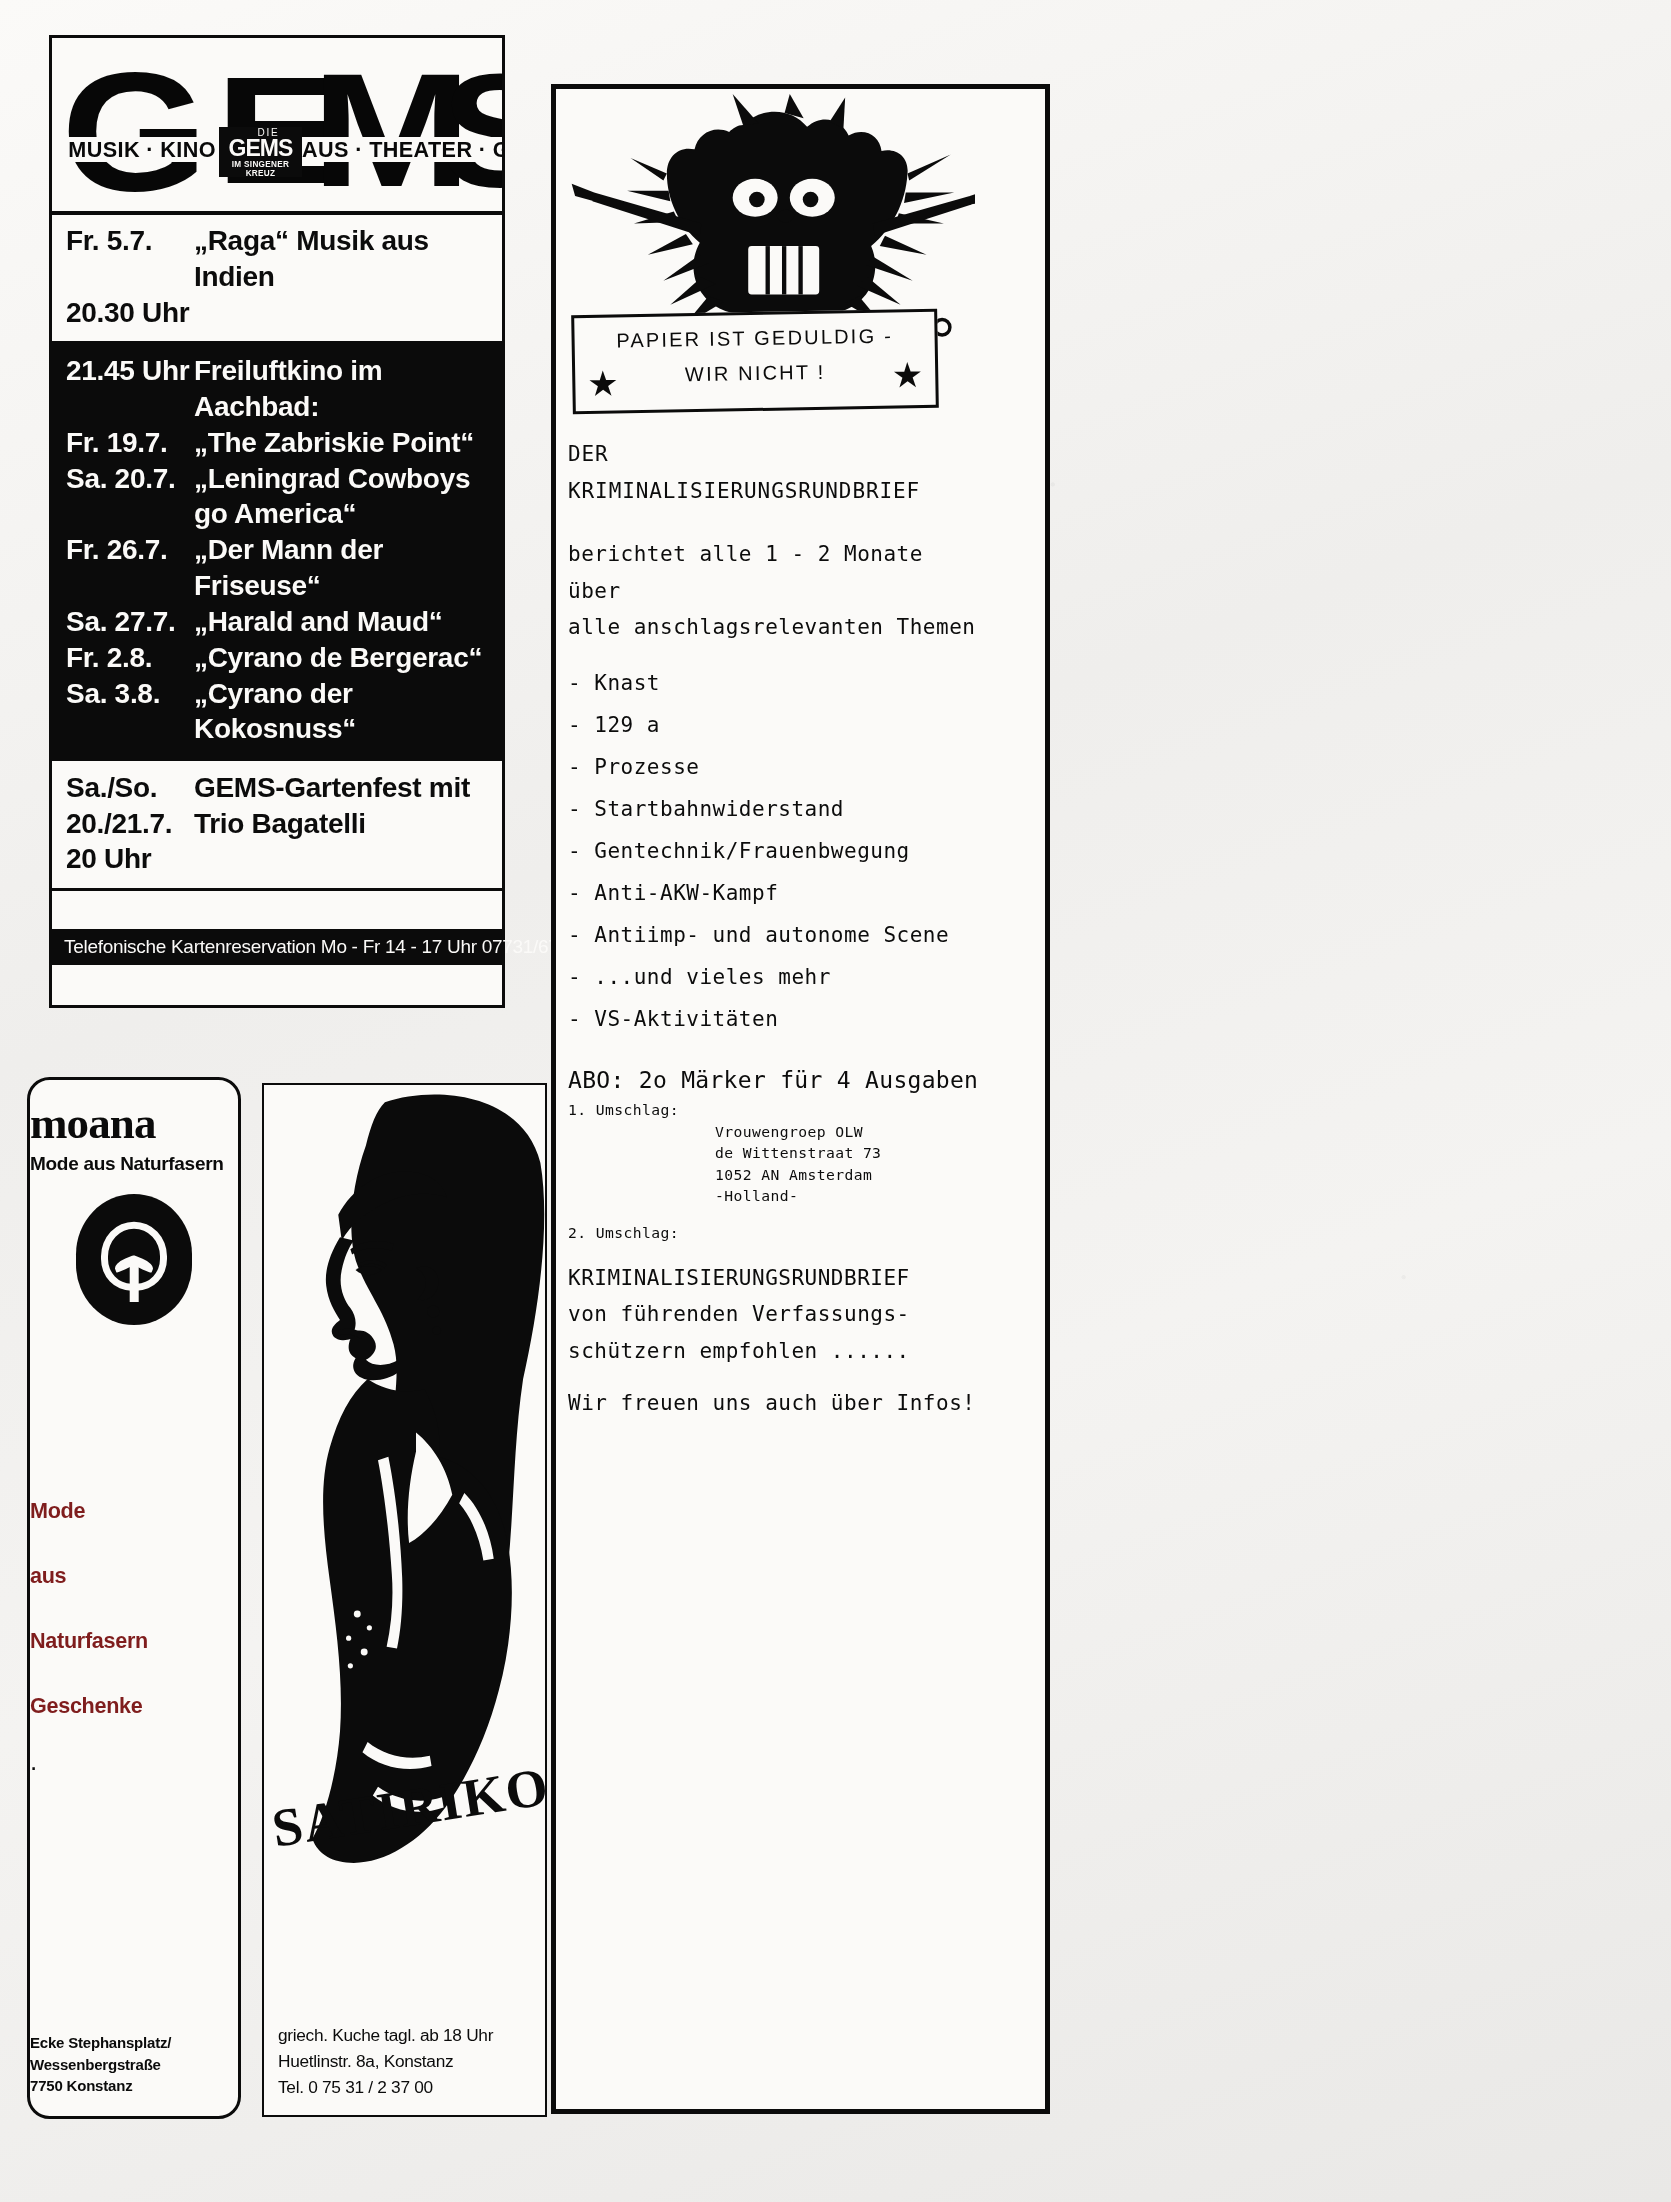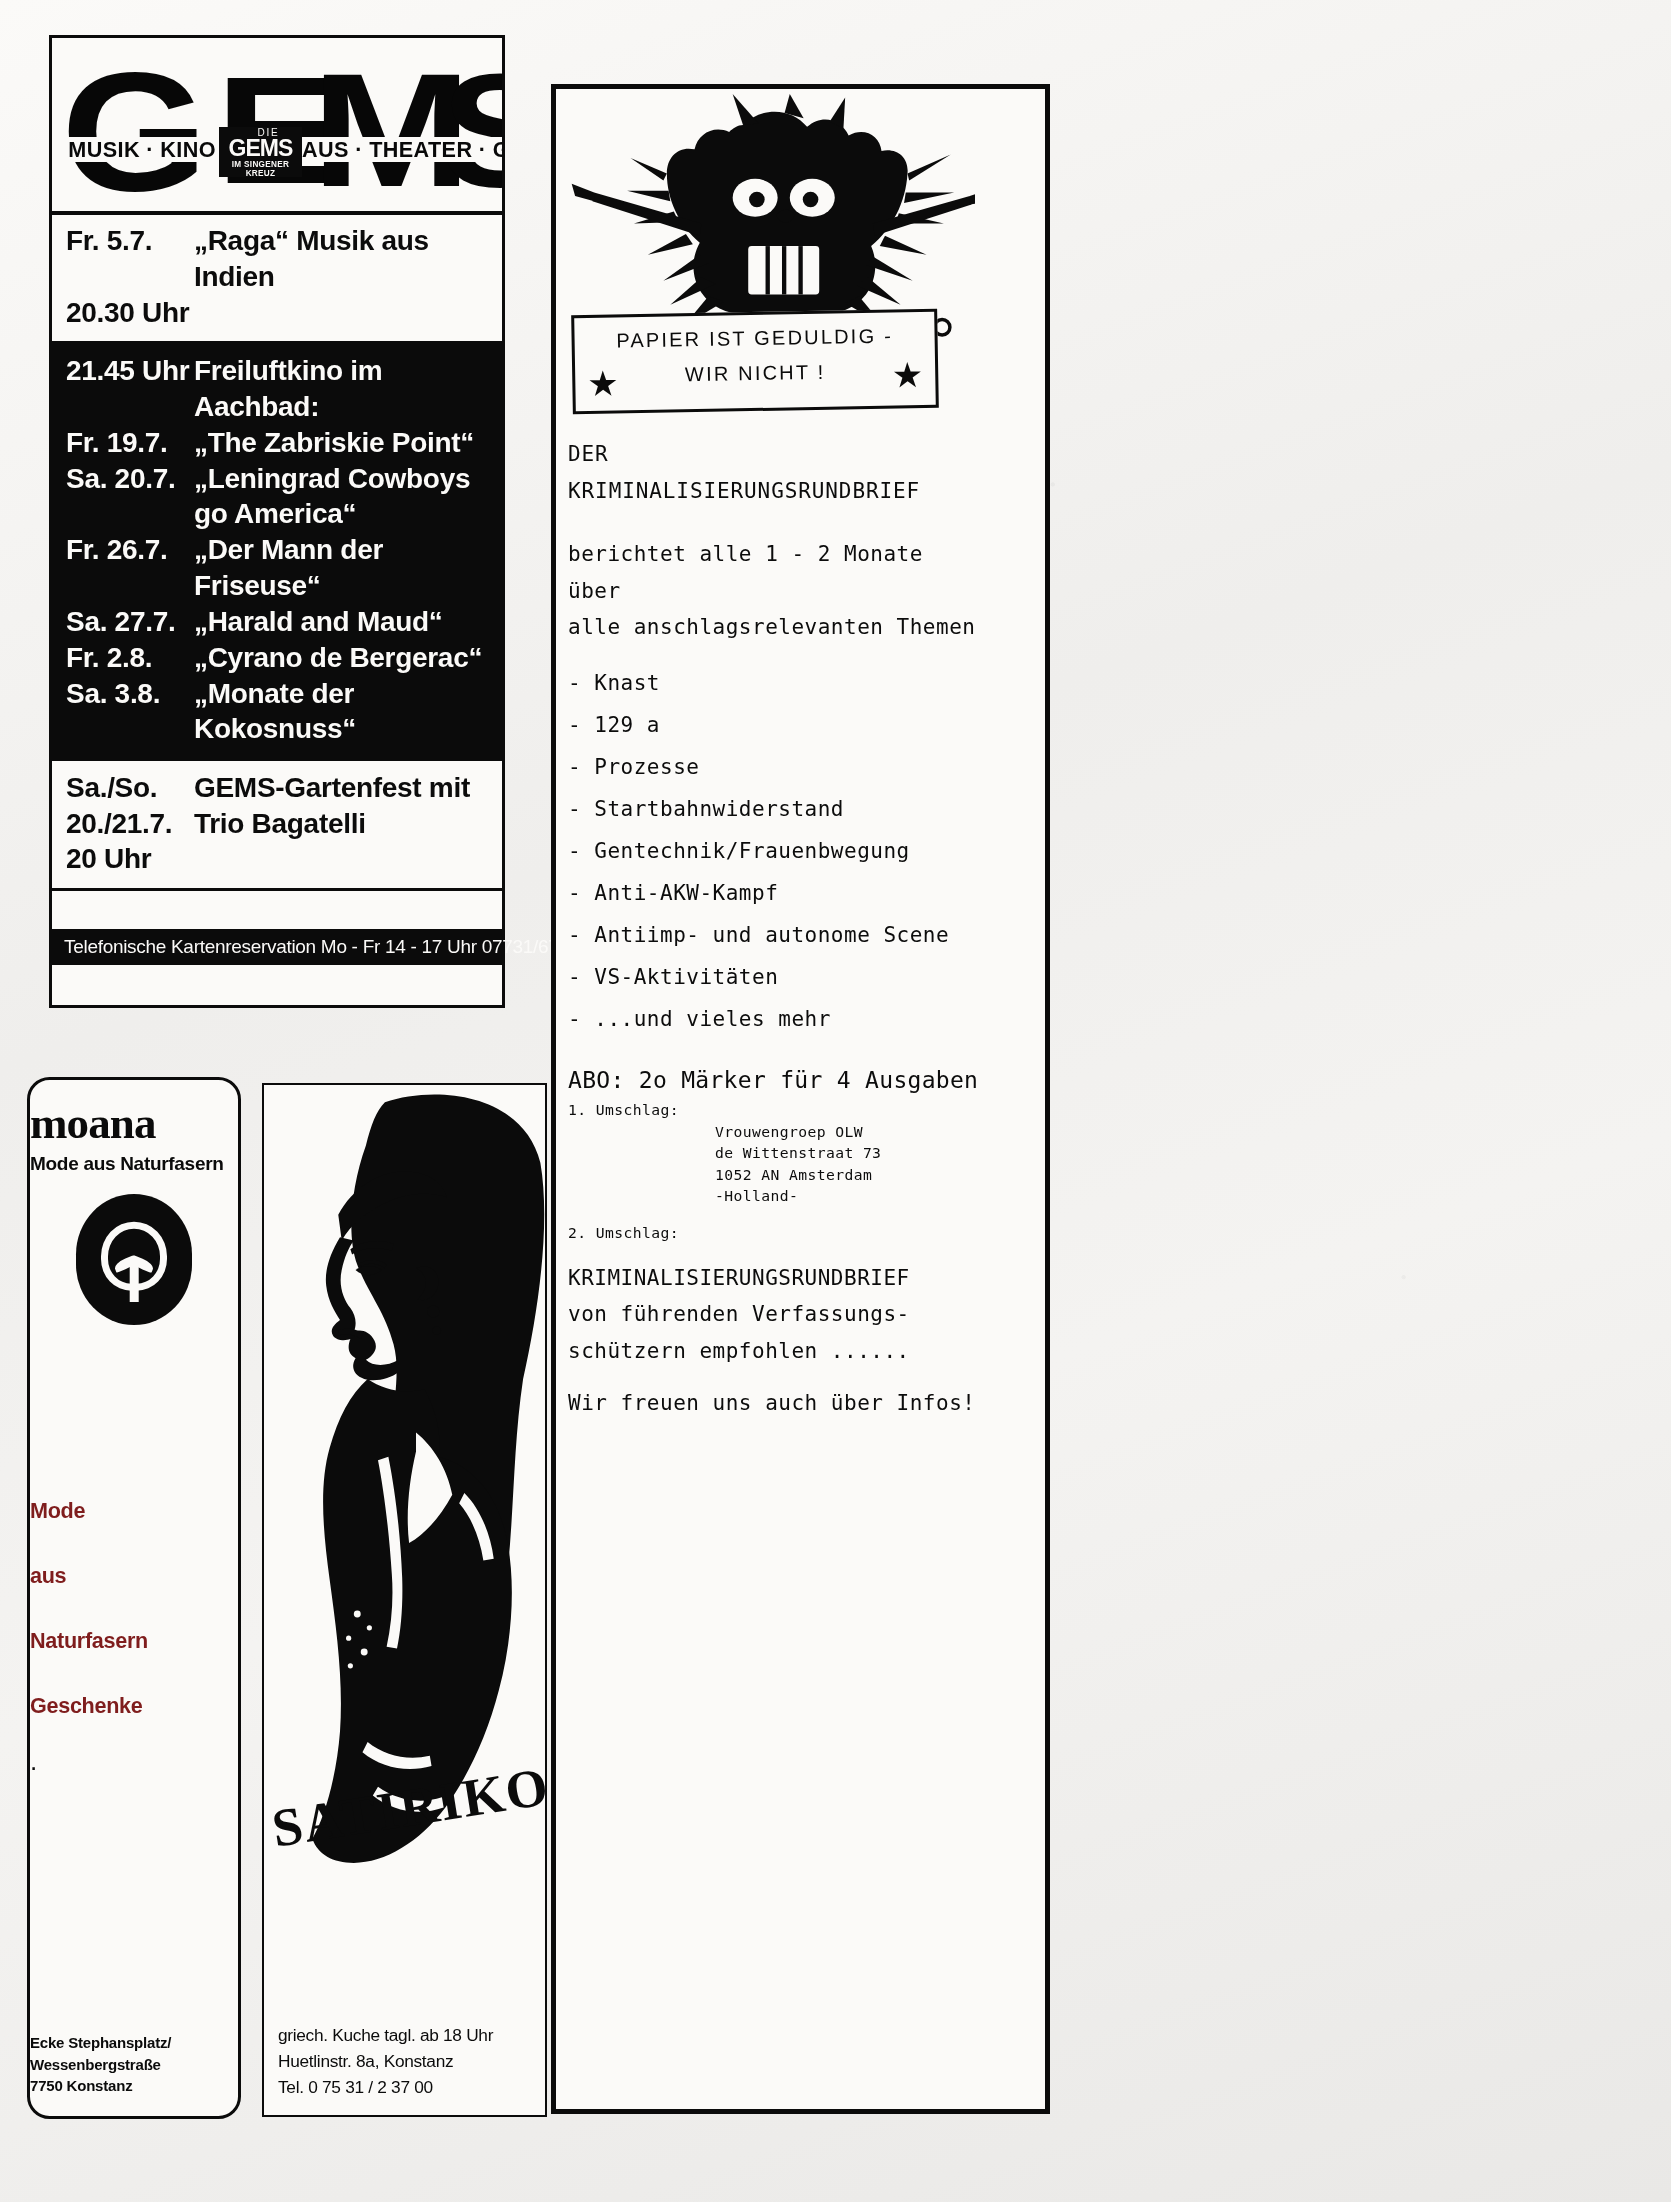--- a/index.html
+++ b/index.html
@@ -240,21 +240,21 @@
     <div class="gems-row">
       <span class="dt">Sa. 27.7.</span>
       <span class="tx">„Harald and Maud“</span>
     </div>
     <div class="gems-row">
       <span class="dt">Fr. 2.8.</span>
       <span class="tx">„Cyrano de Bergerac“</span>
     </div>
     <div class="gems-row">
       <span class="dt">Sa. 3.8.</span>
-      <span class="tx">„Monate der Kokosnuss“</span>
+      <span class="tx">„Cyrano der Kokosnuss“</span>
     </div>
   </div>
 
   <div class="gems-section">
     <div class="gems-row">
       <span class="dt">Sa./So.</span>
       <span class="tx">GEMS-Gartenfest mit</span>
     </div>
     <div class="gems-row">
       <span class="dt">20./21.7.</span>
@@ -456,22 +456,22 @@
 
     <div class="spacer-sm"></div>
 
     <div class="krb-item">- Knast</div>
     <div class="krb-item">- 129 a</div>
     <div class="krb-item">- Prozesse</div>
     <div class="krb-item">- Startbahnwiderstand</div>
     <div class="krb-item">- Gentechnik/Frauenbwegung</div>
     <div class="krb-item">- Anti-AKW-Kampf</div>
     <div class="krb-item">- Antiimp- und autonome Scene</div>
+    <div class="krb-item">- ...und vieles mehr</div>
     <div class="krb-item">- VS-Aktivitäten</div>
-    <div class="krb-item">- ...und vieles mehr</div>
 
     <div class="krb-abo">ABO: 2o Märker für 4 Ausgaben</div>
 
     <div class="krb-small">1. Umschlag:</div>
     <div class="krb-addr">
       <div>Vrouwengroep OLW</div>
       <div>de Wittenstraat 73</div>
       <div>1052 AN Amsterdam</div>
       <div>-Holland-</div>
     </div>

